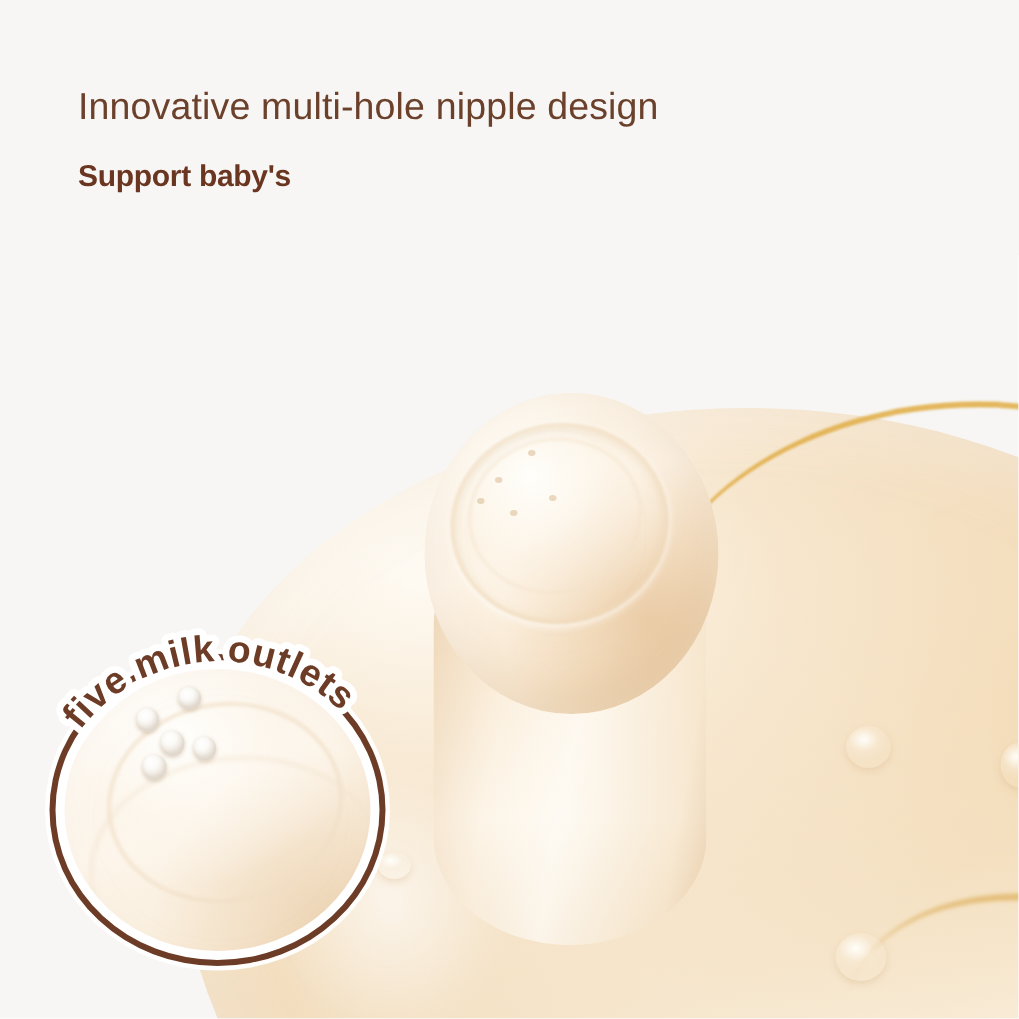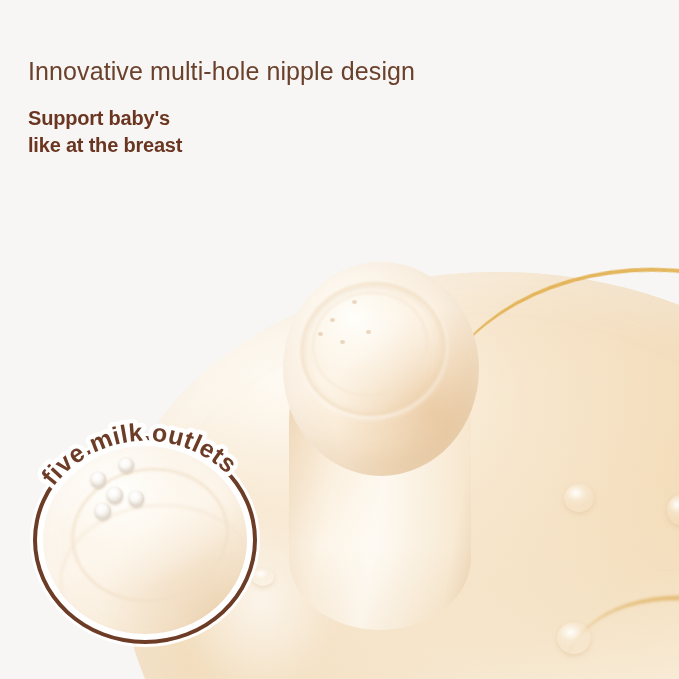--- a/index.html
+++ b/index.html
@@ -240,21 +240,21 @@
     font-family: "Liberation Sans", sans-serif;
     font-size: 25px;
     font-weight: bold;
     letter-spacing: .5px;
     fill: #6d3c26;
   }
 
   
   .copy {
     position: absolute;
-    left: 28px;
+    left: 52px;
     top: 56px;
     width: 600px;
   }
   .eyebrow {
     font-size: 25px;
     line-height: 1.25;
     font-weight: normal;
     color: #6b412c;
     margin: 0 0 18px 0;
     letter-spacing: .1px;
@@ -330,17 +330,16 @@
       <text class="arc-fill">
         <textPath href="#arcPath" startOffset="50%" text-anchor="middle" id="arcFillText">five milk outlets</textPath>
       </text>
     </svg>
   </div>
 
   <div class="copy">
     <p class="eyebrow">Innovative multi-hole nipple design</p>
     <h1 class="headline">
       <span>Support baby's</span>
-      <span>like at the breast</span>
     </h1>
   </div>
 
 </div>
 
 </body></html>

